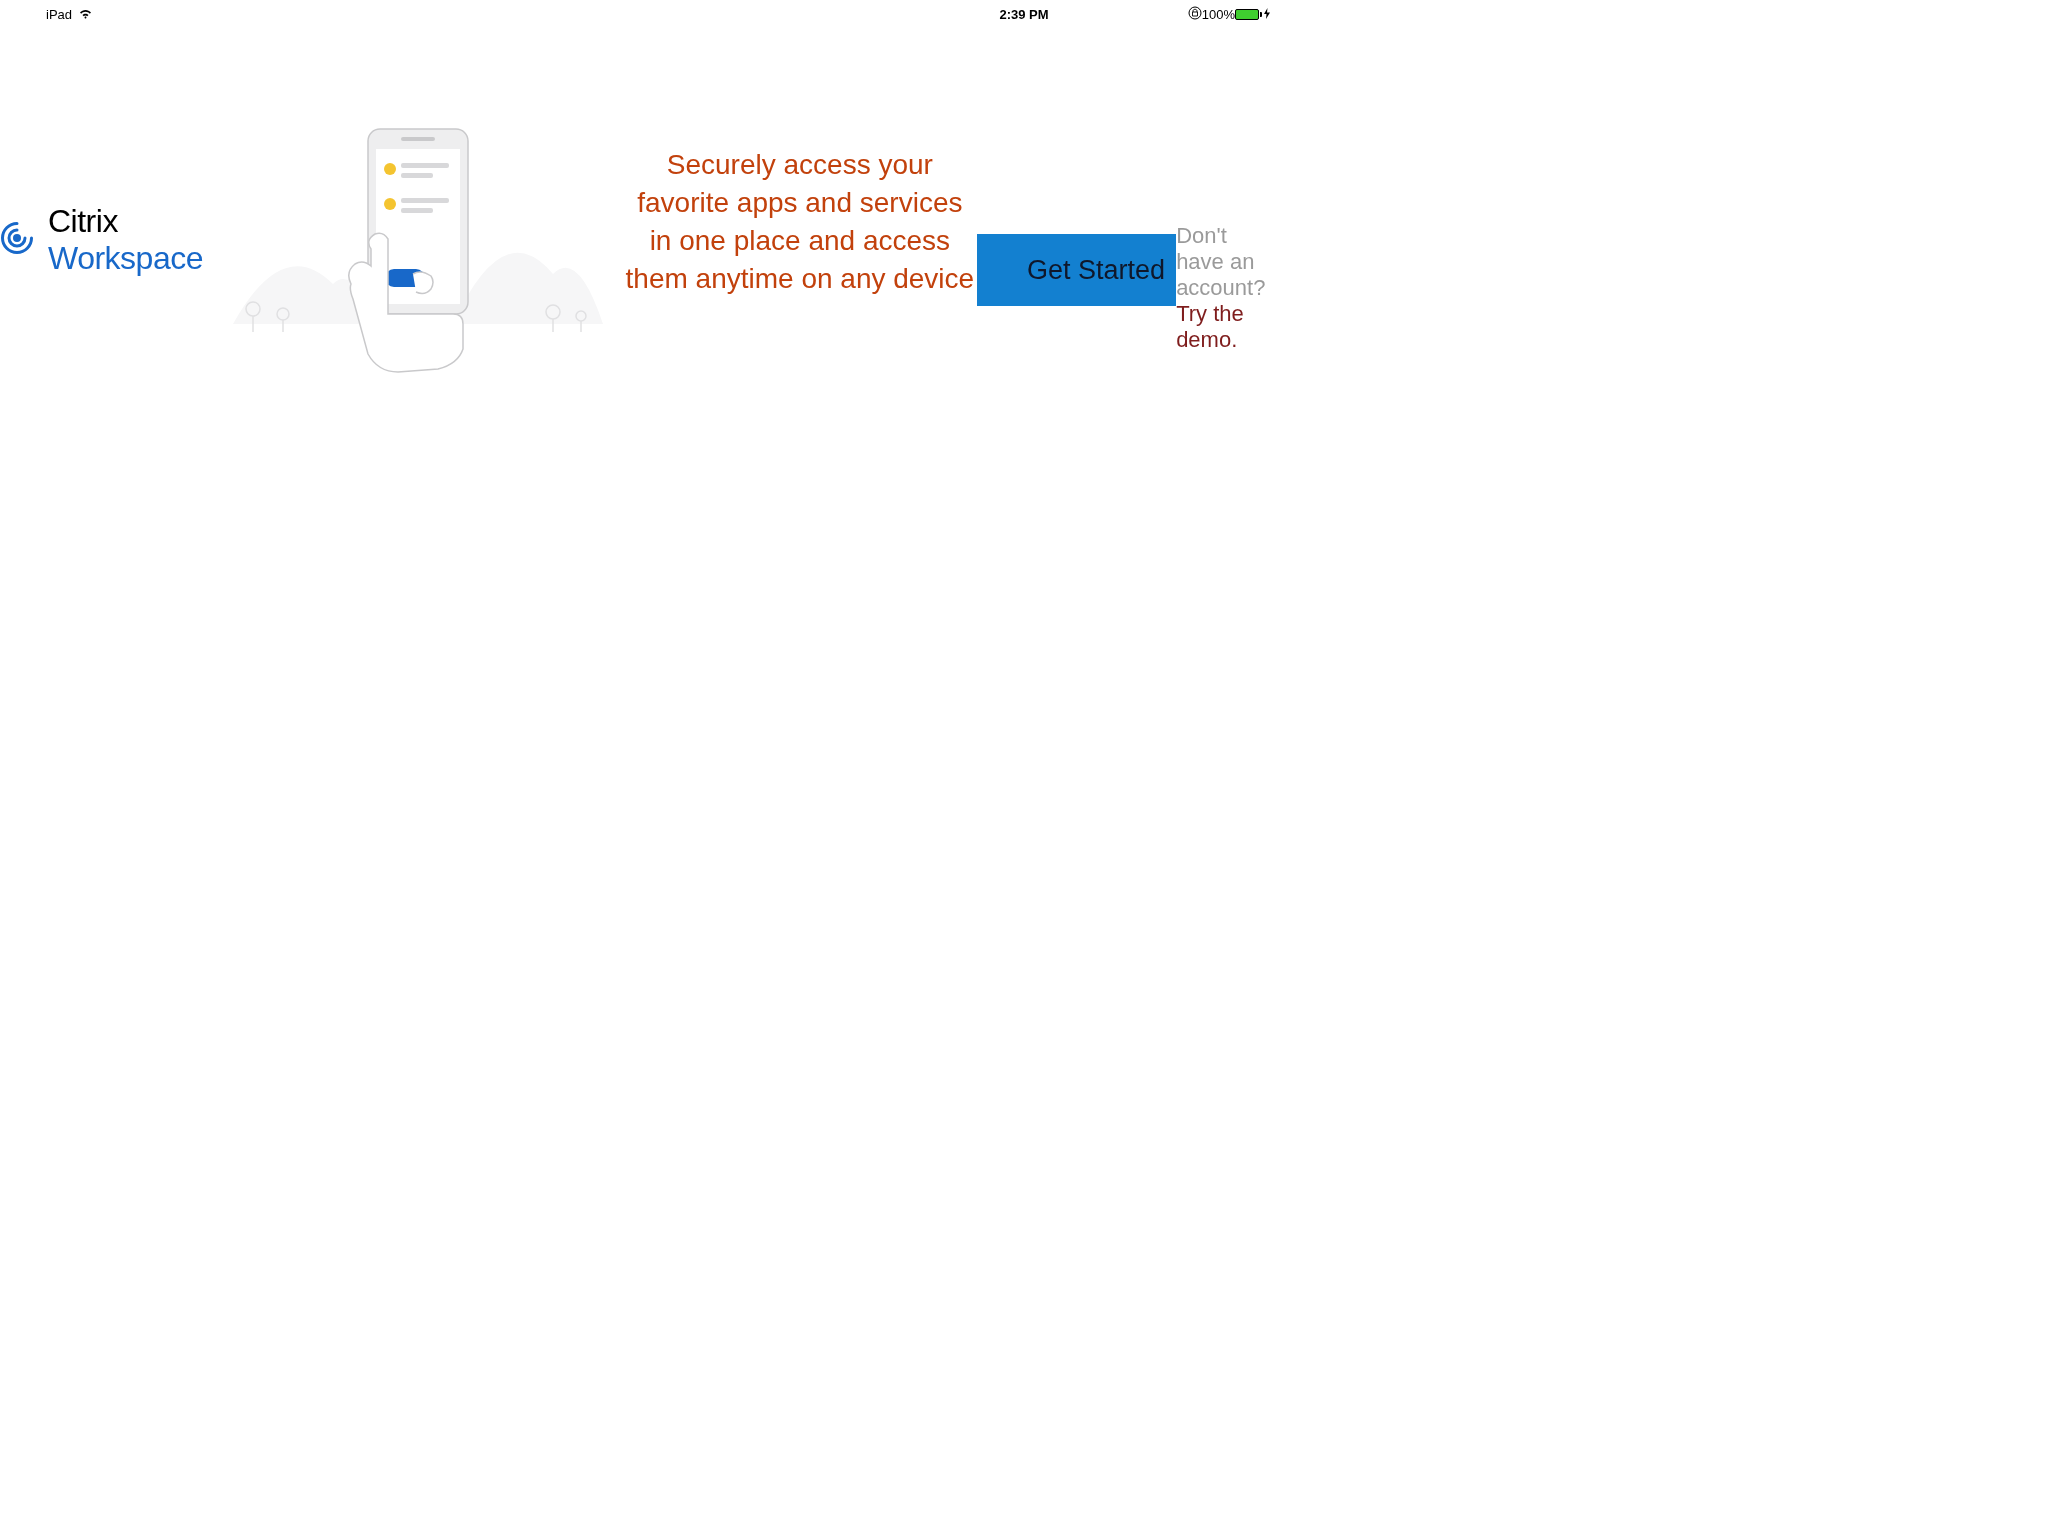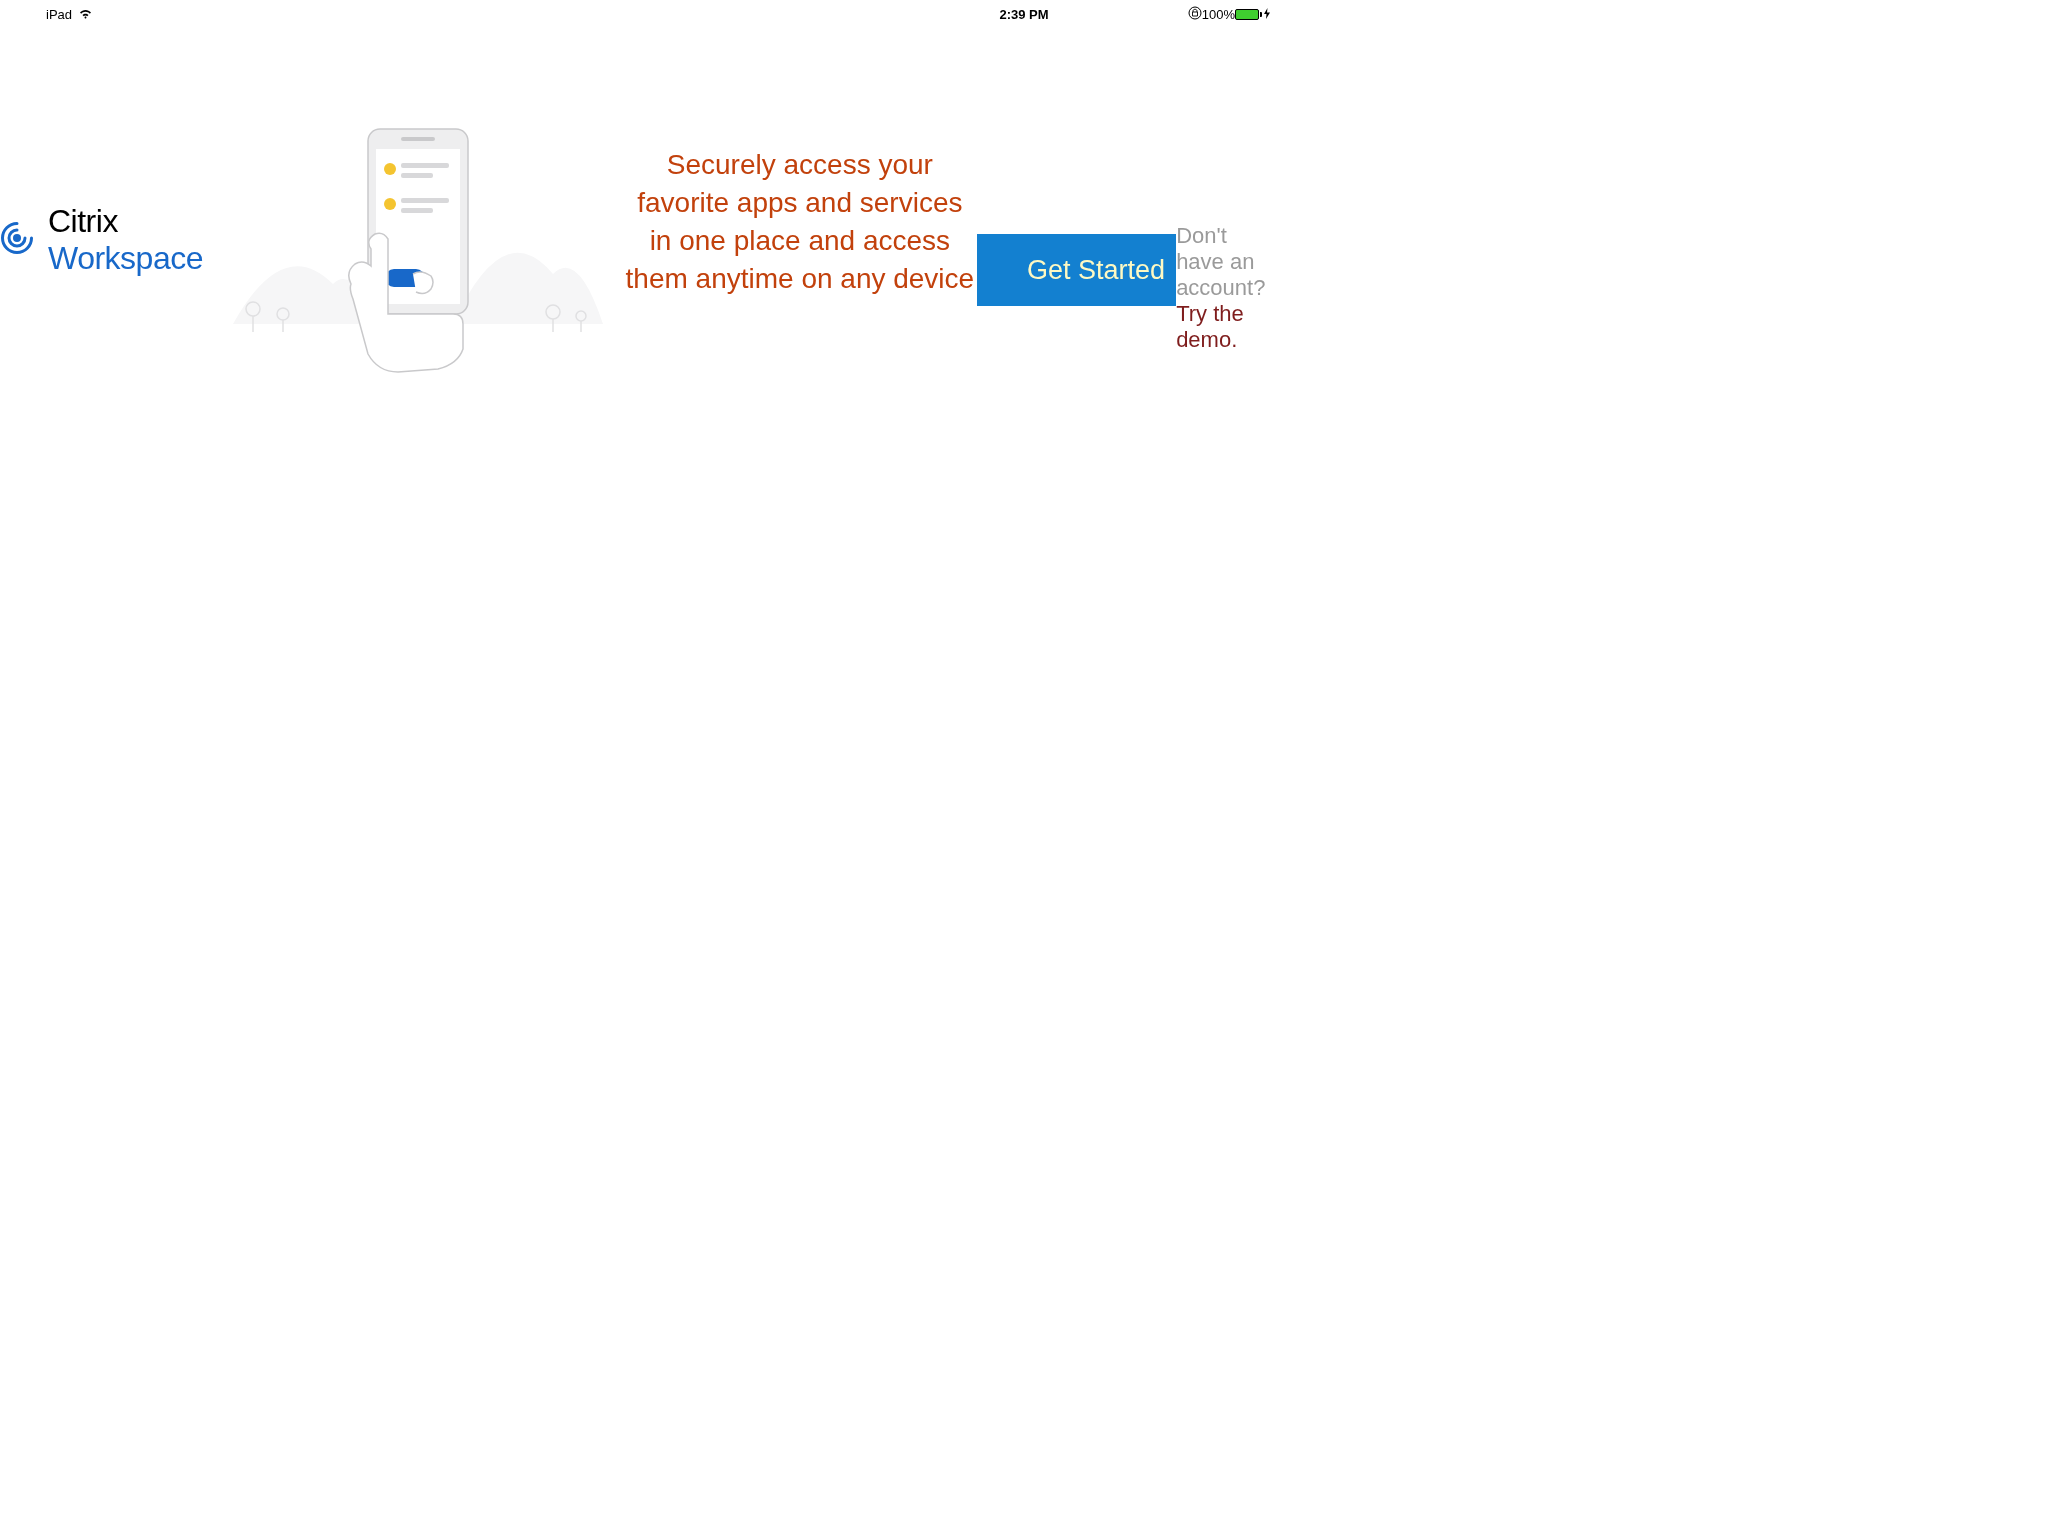--- a/index.html
+++ b/index.html
@@ -100,21 +100,21 @@
       text-align: center;
       line-height: 1.35;
       max-width: 620px;
       margin-bottom: 96px;
       font-weight: 400;
     }
     .get-started-btn {
       width: 612px;
       height: 72px;
       background: #1380d0;
-      color: #fef9c3;
+      color: #0f172a;
       font-size: 27px;
       border: none;
       cursor: pointer;
       font-weight: 400;
       font-family: inherit;
       padding-left: 39px;
     }
     .demo-row {
       margin-top: 36px;
       font-size: 22px;

